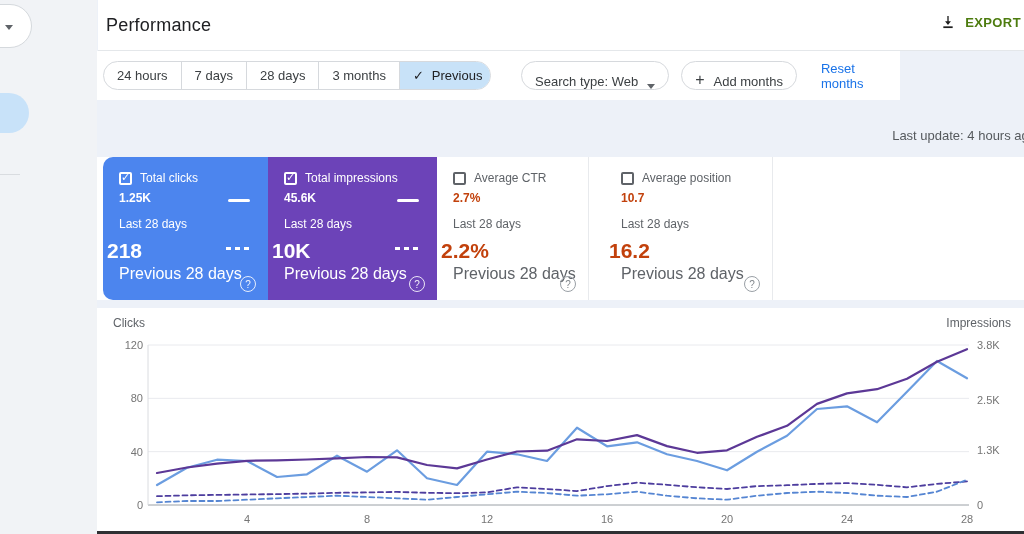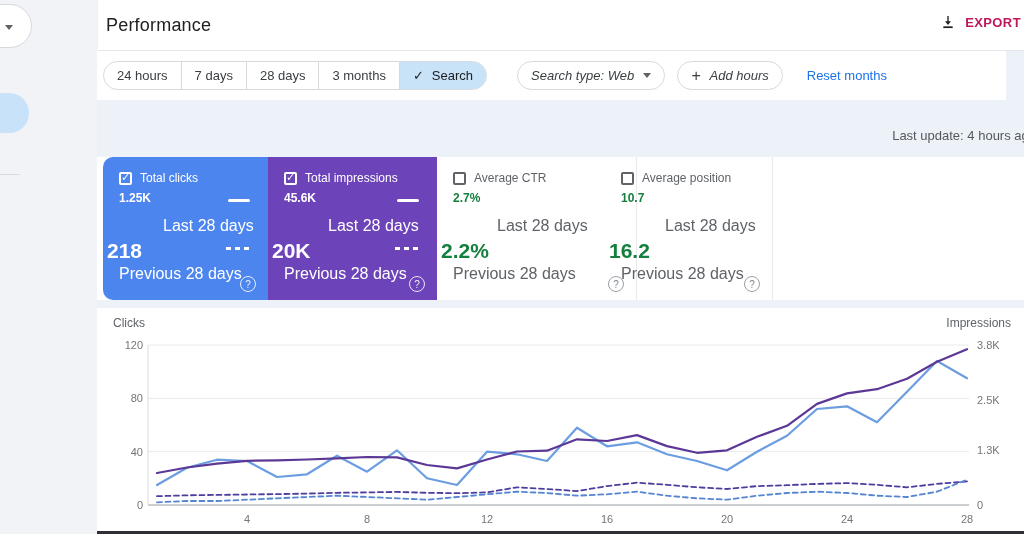--- a/index.html
+++ b/index.html
@@ -32,74 +32,74 @@
   .main { position:absolute; left:97px; top:0; width:927px; height:534px; background:#edf1f8; }
 
   .app-header {
     position:absolute; left:1px; top:0; width:927px; height:51px;
     background:#fff; border-bottom:1px solid #e4e7ea;
     display:flex; align-items:center;
   }
   .page-title { font-size:18px; font-weight:500; color:#202124; margin-left:8px; letter-spacing:.2px; }
   .export-btn {
     position:absolute; right:4px; top:14px; display:flex; align-items:center; gap:9px;
-    font-size:13px; font-weight:700; letter-spacing:.4px; color:#be185d; cursor:pointer;
+    font-size:13px; font-weight:700; letter-spacing:.4px; color:#4d7c0f; cursor:pointer;
   }
 
   .toolbar {
-    position:absolute; left:0; top:51px; width:909px; height:49px; background:#fff;
+    position:absolute; left:0; top:51px; width:803px; height:49px; background:#fff;
     display:flex; align-items:center; padding-left:6px;
   }
   .seg {
     display:flex; height:29px; border:1px solid #d6d9dd; border-radius:17px; overflow:hidden; background:#fff;
   }
   .seg-item {
     display:flex; align-items:center; padding:0 13px; font-size:13px; color:#3c4043;
     border-left:1px solid #d6d9dd; cursor:pointer; white-space:nowrap;
   }
   .seg-item:first-child { border-left:none; }
   .seg-item.active { background:#c8e2f8; color:#202124; gap:8px; }
   .checkmark { font-size:13px; color:#202124; }
   .pill-btn {
-    display:flex; align-items:center; height:29px; border:1px solid #d6d9dd; border-radius:17px;
-    padding:0 13px; font-size:13px; color:#3c4043; background:#fff; gap:9px; cursor:pointer; white-space:nowrap;font-style:italic;
+    display:flex; align-items:flex-end; height:29px; border:1px solid #d6d9dd; border-radius:17px;
+    padding:0 13px; font-size:13px; color:#3c4043; background:#fff; gap:9px; cursor:pointer; white-space:nowrap;
   }
   .pill-search { margin-left:30px; }
   .pill-add { margin-left:12px; }
   .plus-glyph { font-size:16px; color:#3c4043; }
   .reset-link { margin-left:24px; font-size:13px; font-weight:500; color:#1a73e8; cursor:pointer; }
 
   .band { position:absolute; left:0; top:100px; width:927px; height:57px; background:#edf1f8; }
   .last-update {
     position:absolute; right:-12px; top:28px; font-size:13px; color:#55595d; white-space:nowrap;
   }
 
   
   .cards-strip { position:absolute; left:0; top:157px; width:927px; height:143px; background:#fff; }
   .card { position:absolute; top:0; height:143px; cursor:pointer; }
   .card-blue   { left:6px;   width:165px; background:#4c85ee; border-radius:10px 0 0 10px; color:#fff; }
   .card-purple { left:171px; width:169px; background:#6c43b8; color:#fff; }
   .card-plain  { color:#202124; }
-  .card-ctr    { left:340px; width:200px; border-right:1px solid #e8eaed; }
+  .card-ctr    { left:340px; width:152px; border-right:1px solid #e8eaed; }
   .card-pos    { left:508px; width:168px; border-right:1px solid #e8eaed; }
 
   .card-head { position:absolute; left:16px; top:14px; display:flex; align-items:center; gap:8px; }
   .cbx {
     width:13px; height:13px; border:2px solid #fff; border-radius:2px; position:relative; flex:none;
   }
   .card-plain .cbx { border-color:#5f6368; }
   .cbx .checkmark { position:absolute; left:0px; top:-3px; font-size:11px; color:#fff; }
   .card-label { font-size:12px; font-weight:500; white-space:nowrap; }
   .card-plain .card-label { color:#5f6368; font-weight:400; }
 
   .val1 { position:absolute; left:16px; top:34px; font-size:12px; font-weight:700; }
-  .per1 { position:absolute; left:16px; top:60px; font-size:16px;margin-left:44px; }
+  .per1 { position:absolute; left:16px; top:60px; font-size:12px; }
   .val2 { position:absolute; left:4px; top:82px; font-size:21px; font-weight:700; }
   .per2 { position:absolute; left:16px; top:108px; font-size:16px; }
-  .card-plain .val1, .card-plain .val2 { color:#15803d; }
+  .card-plain .val1, .card-plain .val2 { color:#c2410c; }
   .card-plain .per1, .card-plain .per2 { color:#5f6368; }
 
   .mark-solid  { position:absolute; right:18px; top:42px; width:22px; height:3px; background:#fff; border-radius:2px; }
   .mark-dashed { position:absolute; right:16px; top:90px; width:26px; height:3px;
     background:repeating-linear-gradient(90deg,#fff 0 5px,transparent 5px 9px); }
   .help-icon {
     position:absolute; right:12px; bottom:8px; width:16px; height:16px; border-radius:50%;
     border:1.5px solid rgba(255,255,255,.85); color:rgba(255,255,255,.9);
     font-size:10px; display:flex; align-items:center; justify-content:center; cursor:pointer;
   }
@@ -134,30 +134,30 @@
   </div>
 
   <div class="toolbar">
     <div class="seg">
       <div class="seg-item">24 hours</div>
       <div class="seg-item">7 days</div>
       <div class="seg-item">28 days</div>
       <div class="seg-item">3 months</div>
       <div class="seg-item active">
         <span class="checkmark">✓</span>
-        <span>Search</span>
+        <span>Previous</span>
       </div>
     </div>
     <div class="pill-btn pill-search">
       <span>Search type: Web</span>
       <span class="caret"></span>
     </div>
     <div class="pill-btn pill-add">
       <span class="plus-glyph">+</span>
-      <span>Add hours</span>
+      <span>Add months</span>
     </div>
     <div class="reset-link">Reset months</div>
   </div>
 
   <div class="band">
     <div class="last-update">Last update: 4 hours ago</div>
   </div>
 
   <div class="cards-strip">
 
@@ -179,21 +179,21 @@
 
     <div class="card card-purple" style="background: rgb(108, 67, 184);">
       <div class="card-head">
         <span class="cbx">
           <span class="checkmark">✓</span>
         </span>
         <span class="card-label">Total impressions</span>
       </div>
       <div class="val1">45.6K</div>
       <div class="per1">Last 28 days</div>
-      <div class="val2">20K</div>
+      <div class="val2">10K</div>
       <div class="per2">Previous 28 days</div>
       <div class="mark-solid"></div>
       <div class="mark-dashed"></div>
       <div class="help-icon">?</div>
     </div>
 
     <div class="card card-plain card-ctr">
       <div class="card-head">
         <span class="cbx"></span>
         <span class="card-label">Average CTR</span>

